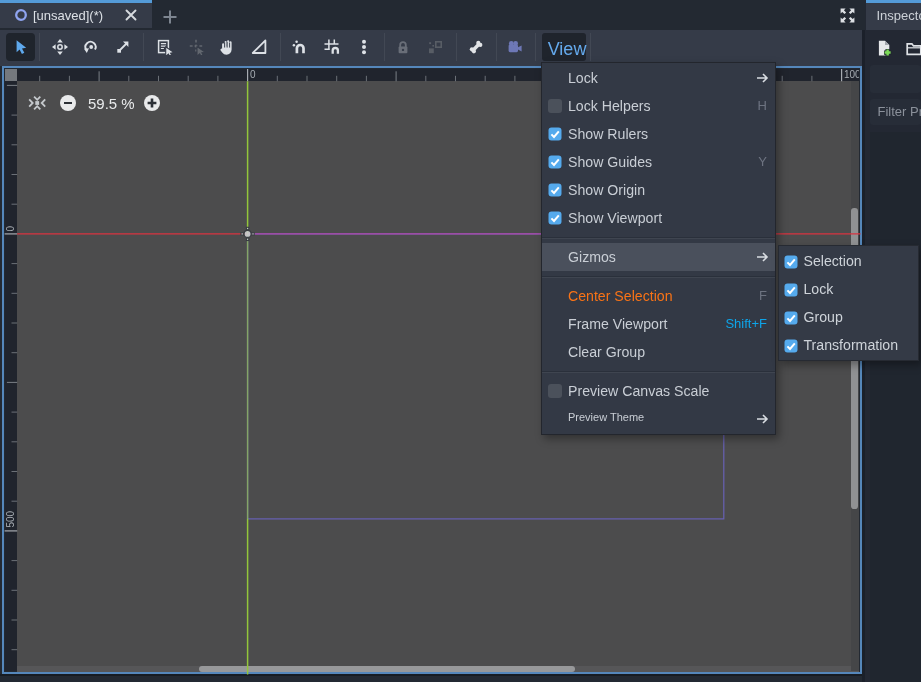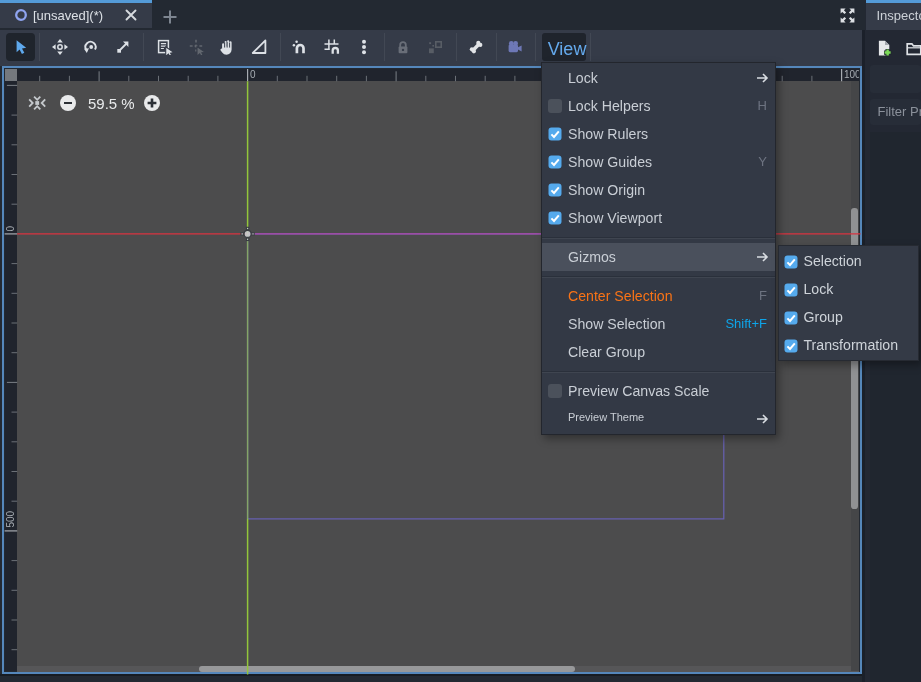--- a/index.html
+++ b/index.html
@@ -294,21 +294,21 @@
 <div class="a" style="left:542px;top:237.9px;width:233px;height:1.4px;background:#3f4550;z-index:12"></div>
 <div class="a" style="left:542px;top:243px;width:233px;height:28px;background:#4a505c;z-index:11"></div>
 <div class="a nosel" style="left:568px;top:248.5px;font-size:14.15px;color:#c9ced5;z-index:12">Gizmos</div>
 <svg class="a" style="left:756px;top:251px;z-index:12" width="13" height="12" viewBox="0 0 13 12">
     <path d="M1 6 H10.5 M7 2 L11 6 L7 10" stroke="#d9dde2" stroke-width="1.6" fill="none"></path>
   </svg>
 <div class="a" style="left:542px;top:275.5px;width:233px;height:1.4px;background:#2a303b;z-index:12"></div>
 <div class="a" style="left:542px;top:276.9px;width:233px;height:1.4px;background:#3f4550;z-index:12"></div>
 <div class="a nosel" style="left:568px;top:287.5px;font-size:14.15px;color:#f97316;z-index:12">Center Selection</div>
 <div class="a nosel" style="left:541px;top:288px;width:226px;text-align:right;font-size:13px;color:#6d7380;z-index:12">F</div>
-<div class="a nosel" style="left:568px;top:315.5px;font-size:14.15px;color:#c9ced5;z-index:12">Show Selection</div>
+<div class="a nosel" style="left:568px;top:315.5px;font-size:14.15px;color:#c9ced5;z-index:12">Frame Viewport</div>
 <div class="a nosel" style="left:541px;top:316px;width:226px;text-align:right;font-size:13px;color:#0ea5e9;z-index:12">Shift+F</div>
 <div class="a nosel" style="left:568px;top:343.5px;font-size:14.15px;color:#c9ced5;z-index:12">Clear Group</div>
 <div class="a" style="left:542px;top:370.5px;width:233px;height:1.4px;background:#2a303b;z-index:12"></div>
 <div class="a" style="left:542px;top:371.9px;width:233px;height:1.4px;background:#3f4550;z-index:12"></div>
 <div class="a" style="left:548px;top:384px;width:14px;height:14px;border-radius:3px;background:#4b515b;z-index:12"></div>
 <div class="a nosel" style="left:568px;top:382.5px;font-size:14.15px;color:#c9ced5;z-index:12">Preview Canvas Scale</div>
 <div class="a nosel" style="left:568px;top:410.5px;font-size:11px;color:#c9ced5;z-index:12">Preview Theme</div>
 <svg class="a" style="left:756px;top:413px;z-index:12" width="13" height="12" viewBox="0 0 13 12">
     <path d="M1 6 H10.5 M7 2 L11 6 L7 10" stroke="#d9dde2" stroke-width="1.6" fill="none"></path>
   </svg>

